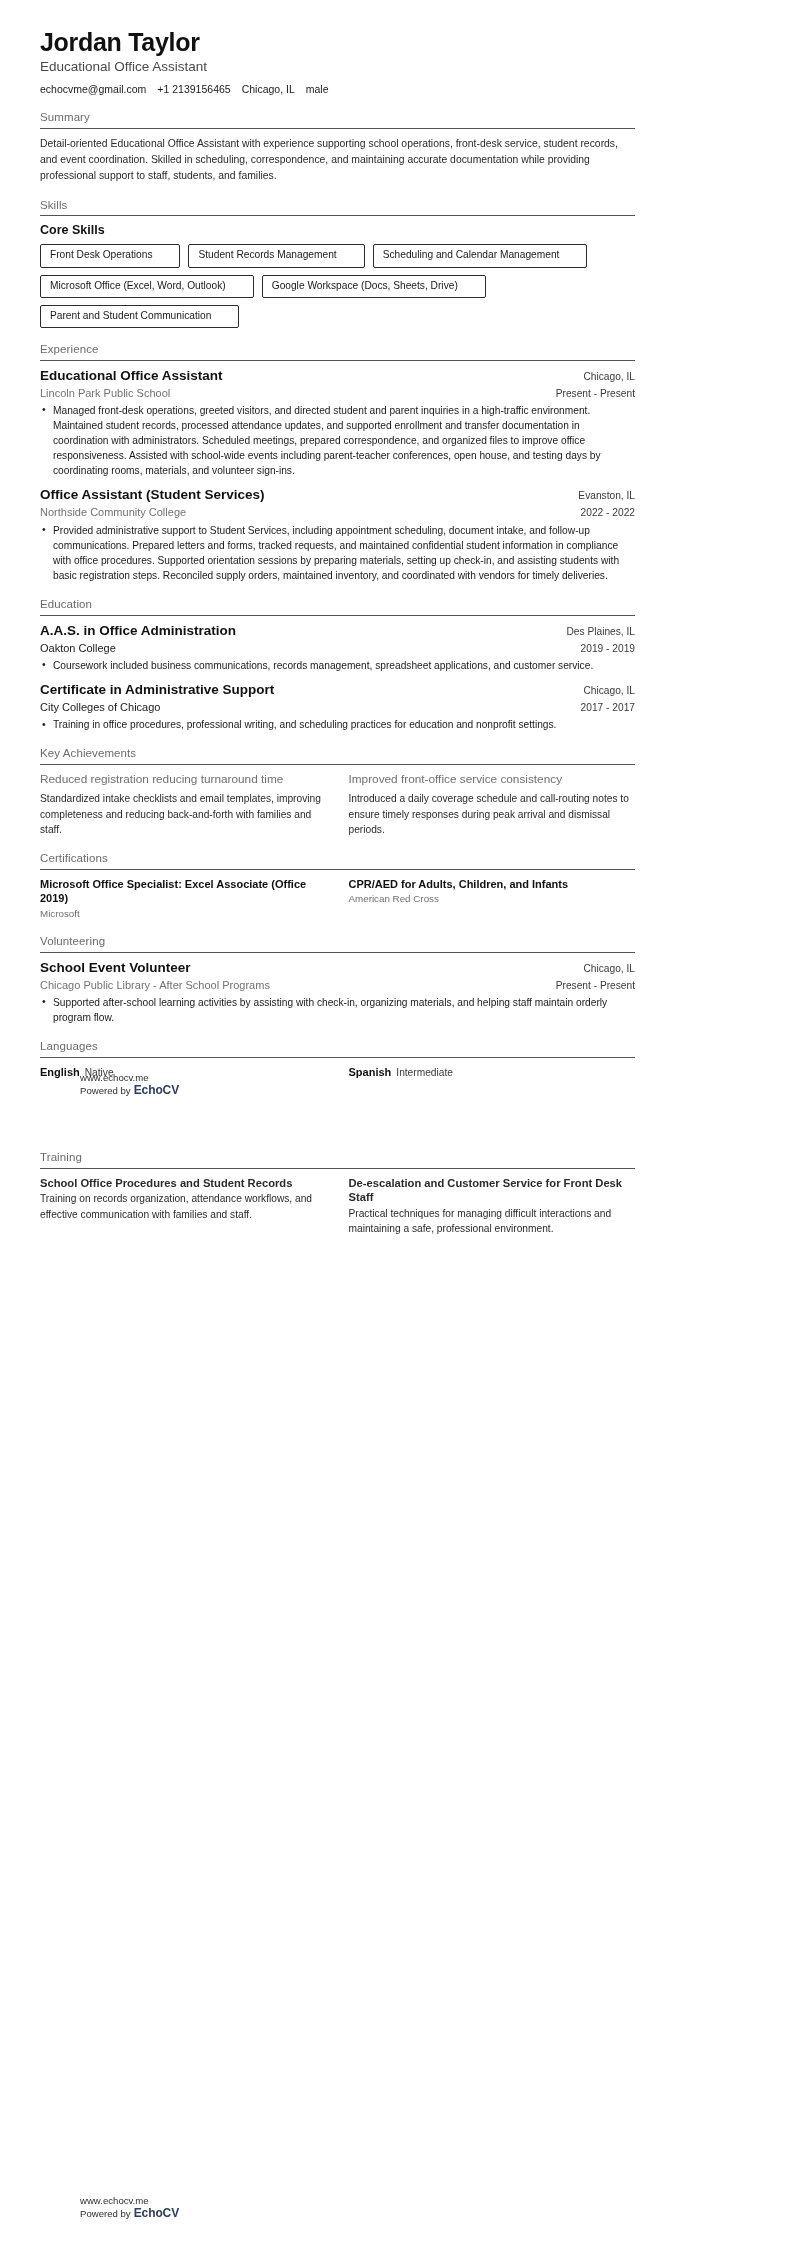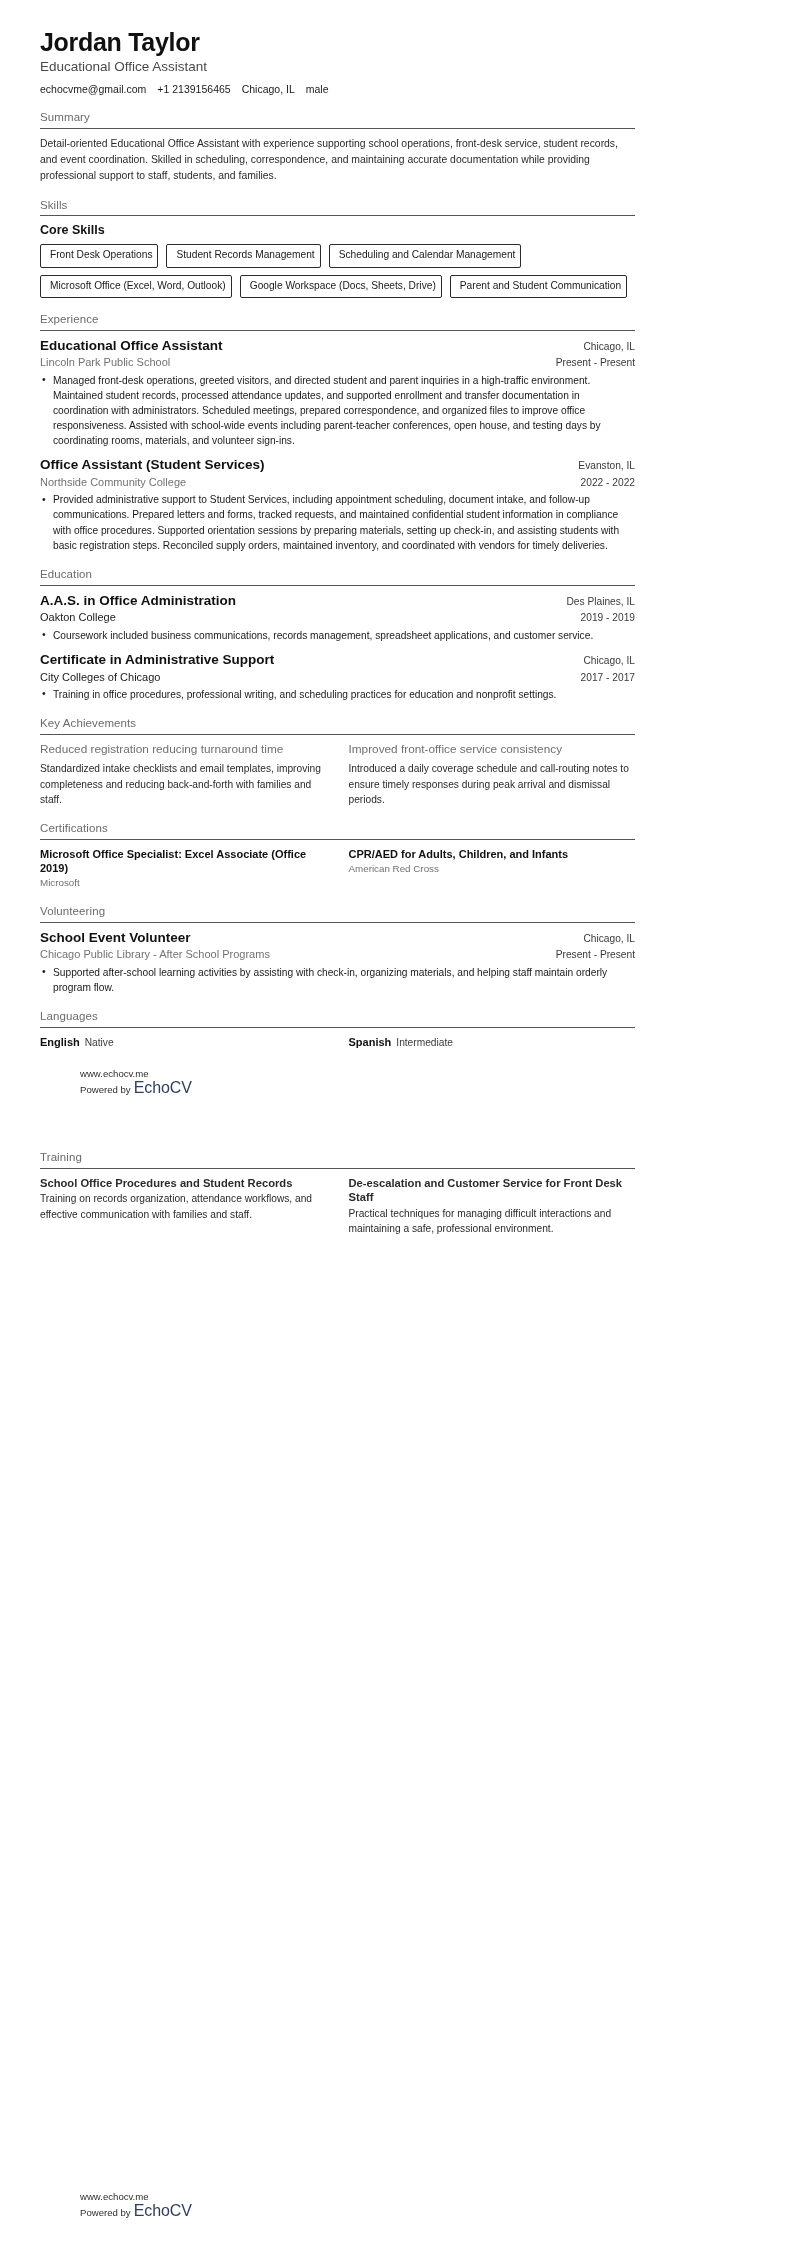--- a/index.html
+++ b/index.html
@@ -69,21 +69,21 @@
   .skill-group-title {
     font-size: 12.5px;
     font-weight: bold;
     color: #111111;
     margin: 1px 0 7px 0;
   }
   .chips { display: flex; flex-wrap: wrap; gap: 7px 8px; }
   .chip {
     border: 1px solid #2b2b2b;
     border-radius: 2px;
-    padding: 4px 5px 5px 9px;
+    padding: 4px 27px 5px 9px;
     font-size: 10.2px;
     color: #1a1a1a;
     line-height: 1.2;
     background: #fff;
     white-space: nowrap;
   }
 
   
   .entry { margin-bottom: 9px; }
   .entry:last-child { margin-bottom: 0; }
@@ -215,23 +215,24 @@
     display: flex;
     justify-content: space-between;
     align-items: baseline;
     font-size: 9.6px;
     color: #2e2e2e;
     flex-direction: column;
   }
   .footer-brand { color: #2e2e2e; }
   .brand-mark {
     color: #2f3e5c;
-    font-size: 16px;
+    font-size: 12px;
     margin-left: 3px;
     letter-spacing: -0.1px;
+    font-weight: bold;
   }
 </style>
 </head>
 <body>
 
 <div class="page">
   <div class="page-inner">
 
     <div>
       <h1 class="name">Jordan Taylor</h1>

